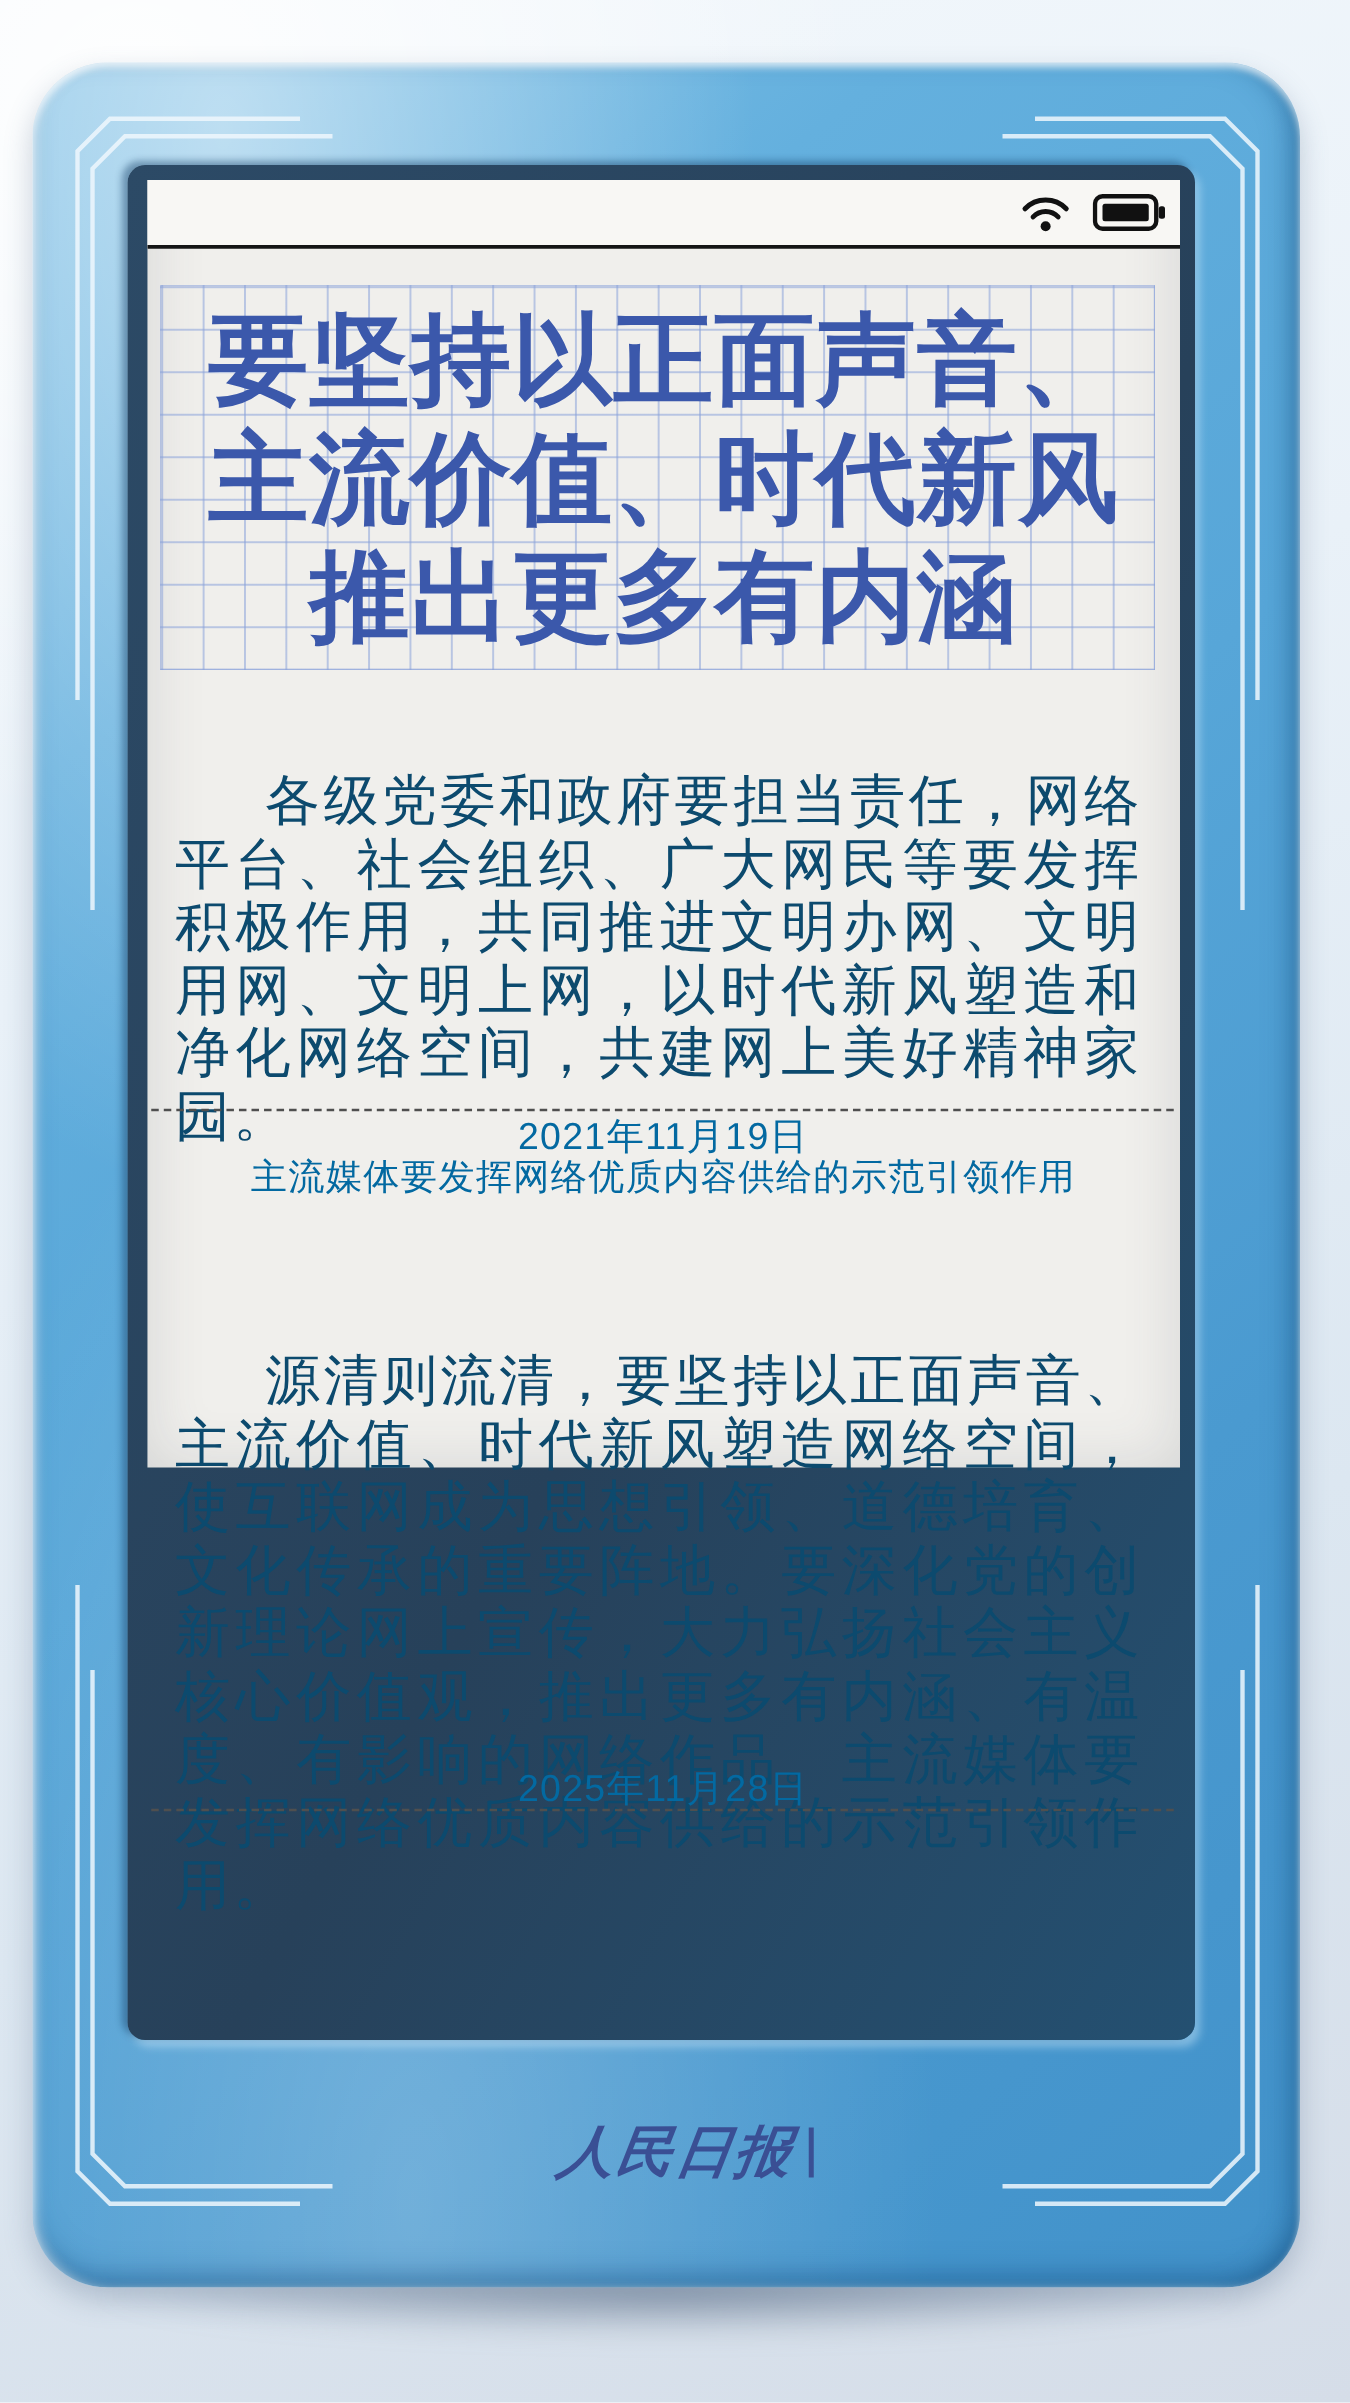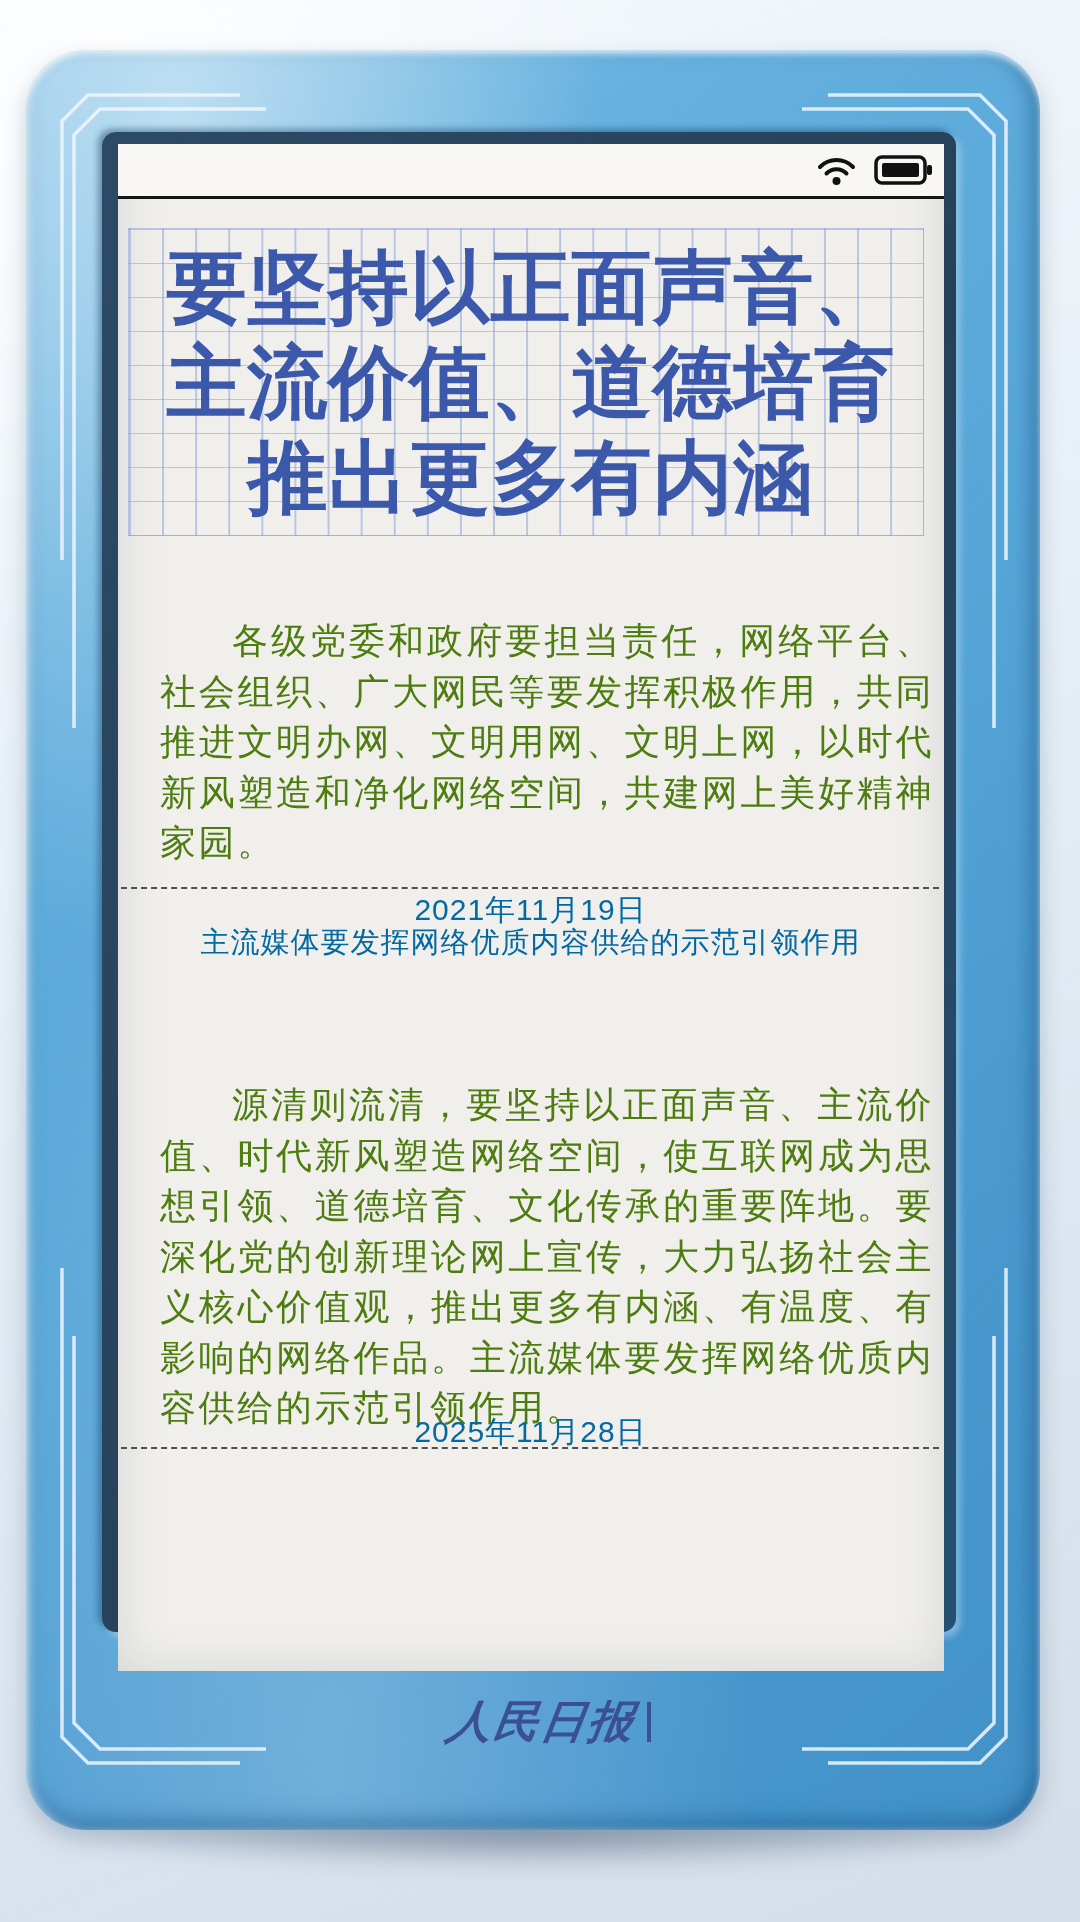--- a/index.html
+++ b/index.html
@@ -34,21 +34,21 @@
       0 10px 22px rgba(70,95,125,.28);
   }
 
   
   .screen{
     left:76px;top:82px;width:854px;height:1500px;border-radius:14px;
     background:linear-gradient(120deg,#2c4a66 0%,#27415a 55%,#245071 100%);
     box-shadow: -4px -3px 6px rgba(18,60,100,.45), 4px 5px 7px rgba(220,242,255,.4);
   }
   .paper{
-    left:16px;top:12px;width:826px;height:1527px;background:#f0efec;
+    left:16px;top:12px;width:826px;height:1030px;background:#f0efec;
     box-shadow:inset 0 0 46px rgba(70,80,95,.16);
   }
 
   
   .statusbar{
     left:0;top:0;width:100%;height:52px;background:#f8f7f4;
     border-bottom:3px solid #151515;
   }
   .statusbar .icons{position:absolute;right:10px;top:9px;display:flex;align-items:center;gap:17px;}
 
@@ -62,24 +62,24 @@
     border:1.5px solid rgba(138,162,218,.55);
   }
   .title-block{left:0;top:96px;width:100%;text-align:center;}
   .title-line{
     font-size:80px;line-height:95px;font-weight:900;color:#3b58ab;
     letter-spacing:1px;font-family:"Liberation Sans","DejaVu Sans",sans-serif;
   }
 
   
   .quote-body{
-    left:42px;width:774px;
+    left:22px;width:774px;
     font-family:"DejaVu Serif","Liberation Serif",serif;
-    font-size:36px;line-height:50.5px;letter-spacing:2.6px;
-    color:#4d7c0f;text-align:justify;text-indent:72px;
+    font-size:44px;line-height:50.5px;letter-spacing:2.6px;
+    color:#0c4a6e;text-align:justify;text-indent:72px;
   }
   .q1{top:472px;}
   .q2{top:936px;}
   .dotted{left:3px;width:818px;border-top:2px dashed #4f4f4f;height:0;}
   .d1{top:743px;}
   .d2{top:1303px;}
   .meta{
     left:38px;width:749px;text-align:center;color:#0369a1;
     font-family:"Liberation Sans","DejaVu Sans",sans-serif;letter-spacing:1px;
   }
@@ -128,21 +128,21 @@
               <rect x="53" y="12" width="5" height="10" rx="2" fill="#111"></rect>
             </svg>
           </span>
         </div>
       </div>
 
       <div class="abs grid-paper"></div>
 
       <div class="abs title-block">
         <div class="title-line">要坚持以正面声音、</div>
-        <div class="title-line">主流价值、道德培育</div>
+        <div class="title-line">主流价值、时代新风</div>
         <div class="title-line">推出更多有内涵</div>
       </div>
 
       <div class="abs quote-body q1">各级党委和政府要担当责任，网络平台、社会组织、广大网民等要发挥积极作用，共同推进文明办网、文明用网、文明上网，以时代新风塑造和净化网络空间，共建网上美好精神家园。</div>
       <div class="abs dotted d1"></div>
       <div class="abs meta m1">
         <div class="date">2021年11月19日</div>
         <div class="source">主流媒体要发挥网络优质内容供给的示范引领作用</div>
       </div>
 

